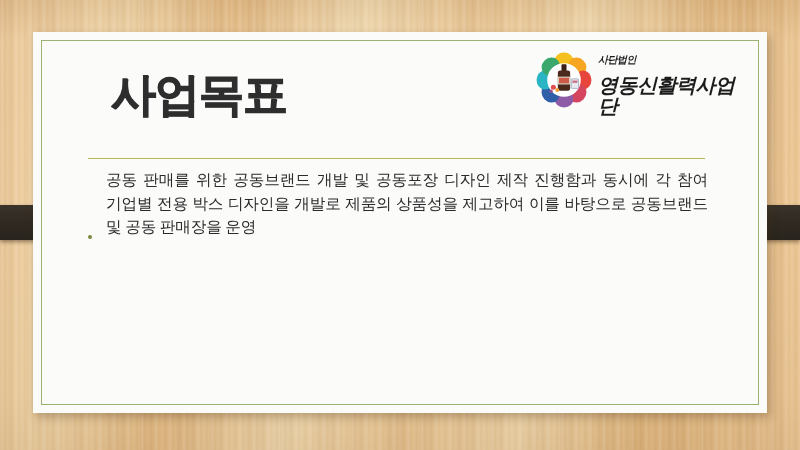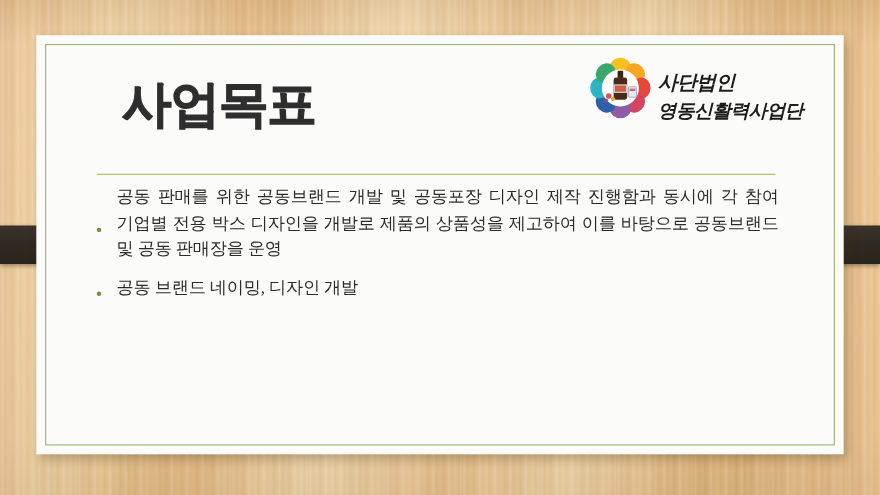--- a/index.html
+++ b/index.html
@@ -144,27 +144,26 @@
     position: absolute;
     left: 62px;
     top: 1px;
     font-family: "DejaVu Sans", "Liberation Sans", sans-serif;
     font-weight: bold;
     font-style: italic;
     color: #1c1c1c;
     letter-spacing: -0.5px;
   }
   .logo-line1 {
-    font-size: 18px;
+    font-size: 10px;
     line-height: 18px;
     display: block;
-    margin-top: 16px;
   }
   .logo-line2 {
-    font-size: 17px;
+    font-size: 20px;
     line-height: 21px;
     display: block;
     margin-top: 6px;
   }
 
   
   .divider {
     position: absolute;
     left: 88px;
     top: 158px;
@@ -175,21 +174,21 @@
 
   
   .body {
     position: absolute;
     left: 88px;
     top: 168px;
     width: 620px;
   }
   .bullet-row {
     display: flex;
-    align-items: center;
+    align-items: flex-end;
     margin-bottom: 9px;
   }
   .bullet-dot {
     flex: 0 0 auto;
     width: 4px;
     height: 4px;
     border-radius: 50%;
     background: #7b8a3c;
     margin-top: 11px;
     margin-right: 14px;
@@ -255,21 +254,17 @@
 
   <div class="divider"></div>
 
   <div class="body">
 
     <div class="bullet-row first spaced">
       <span class="bullet-dot"></span>
       <span class="bullet-text">공동 판매를 위한 공동브랜드 개발 및 공동포장 디자인 제작 진행함과 동시에 각 참여 기업별 전용 박스 디자인을 개발로 제품의 상품성을 제고하여 이를 바탕으로 공동브랜드 및 공동 판매장을 운영</span>
     </div>
 
-    <div class="bullet-row spaced">
-      <span class="bullet-dot"></span>
-      <span class="bullet-text">공동 브랜드 네이밍, 디자인 개발</span>
-    </div>
 
 
   </div>
 
 </div>
 
 </body></html>

